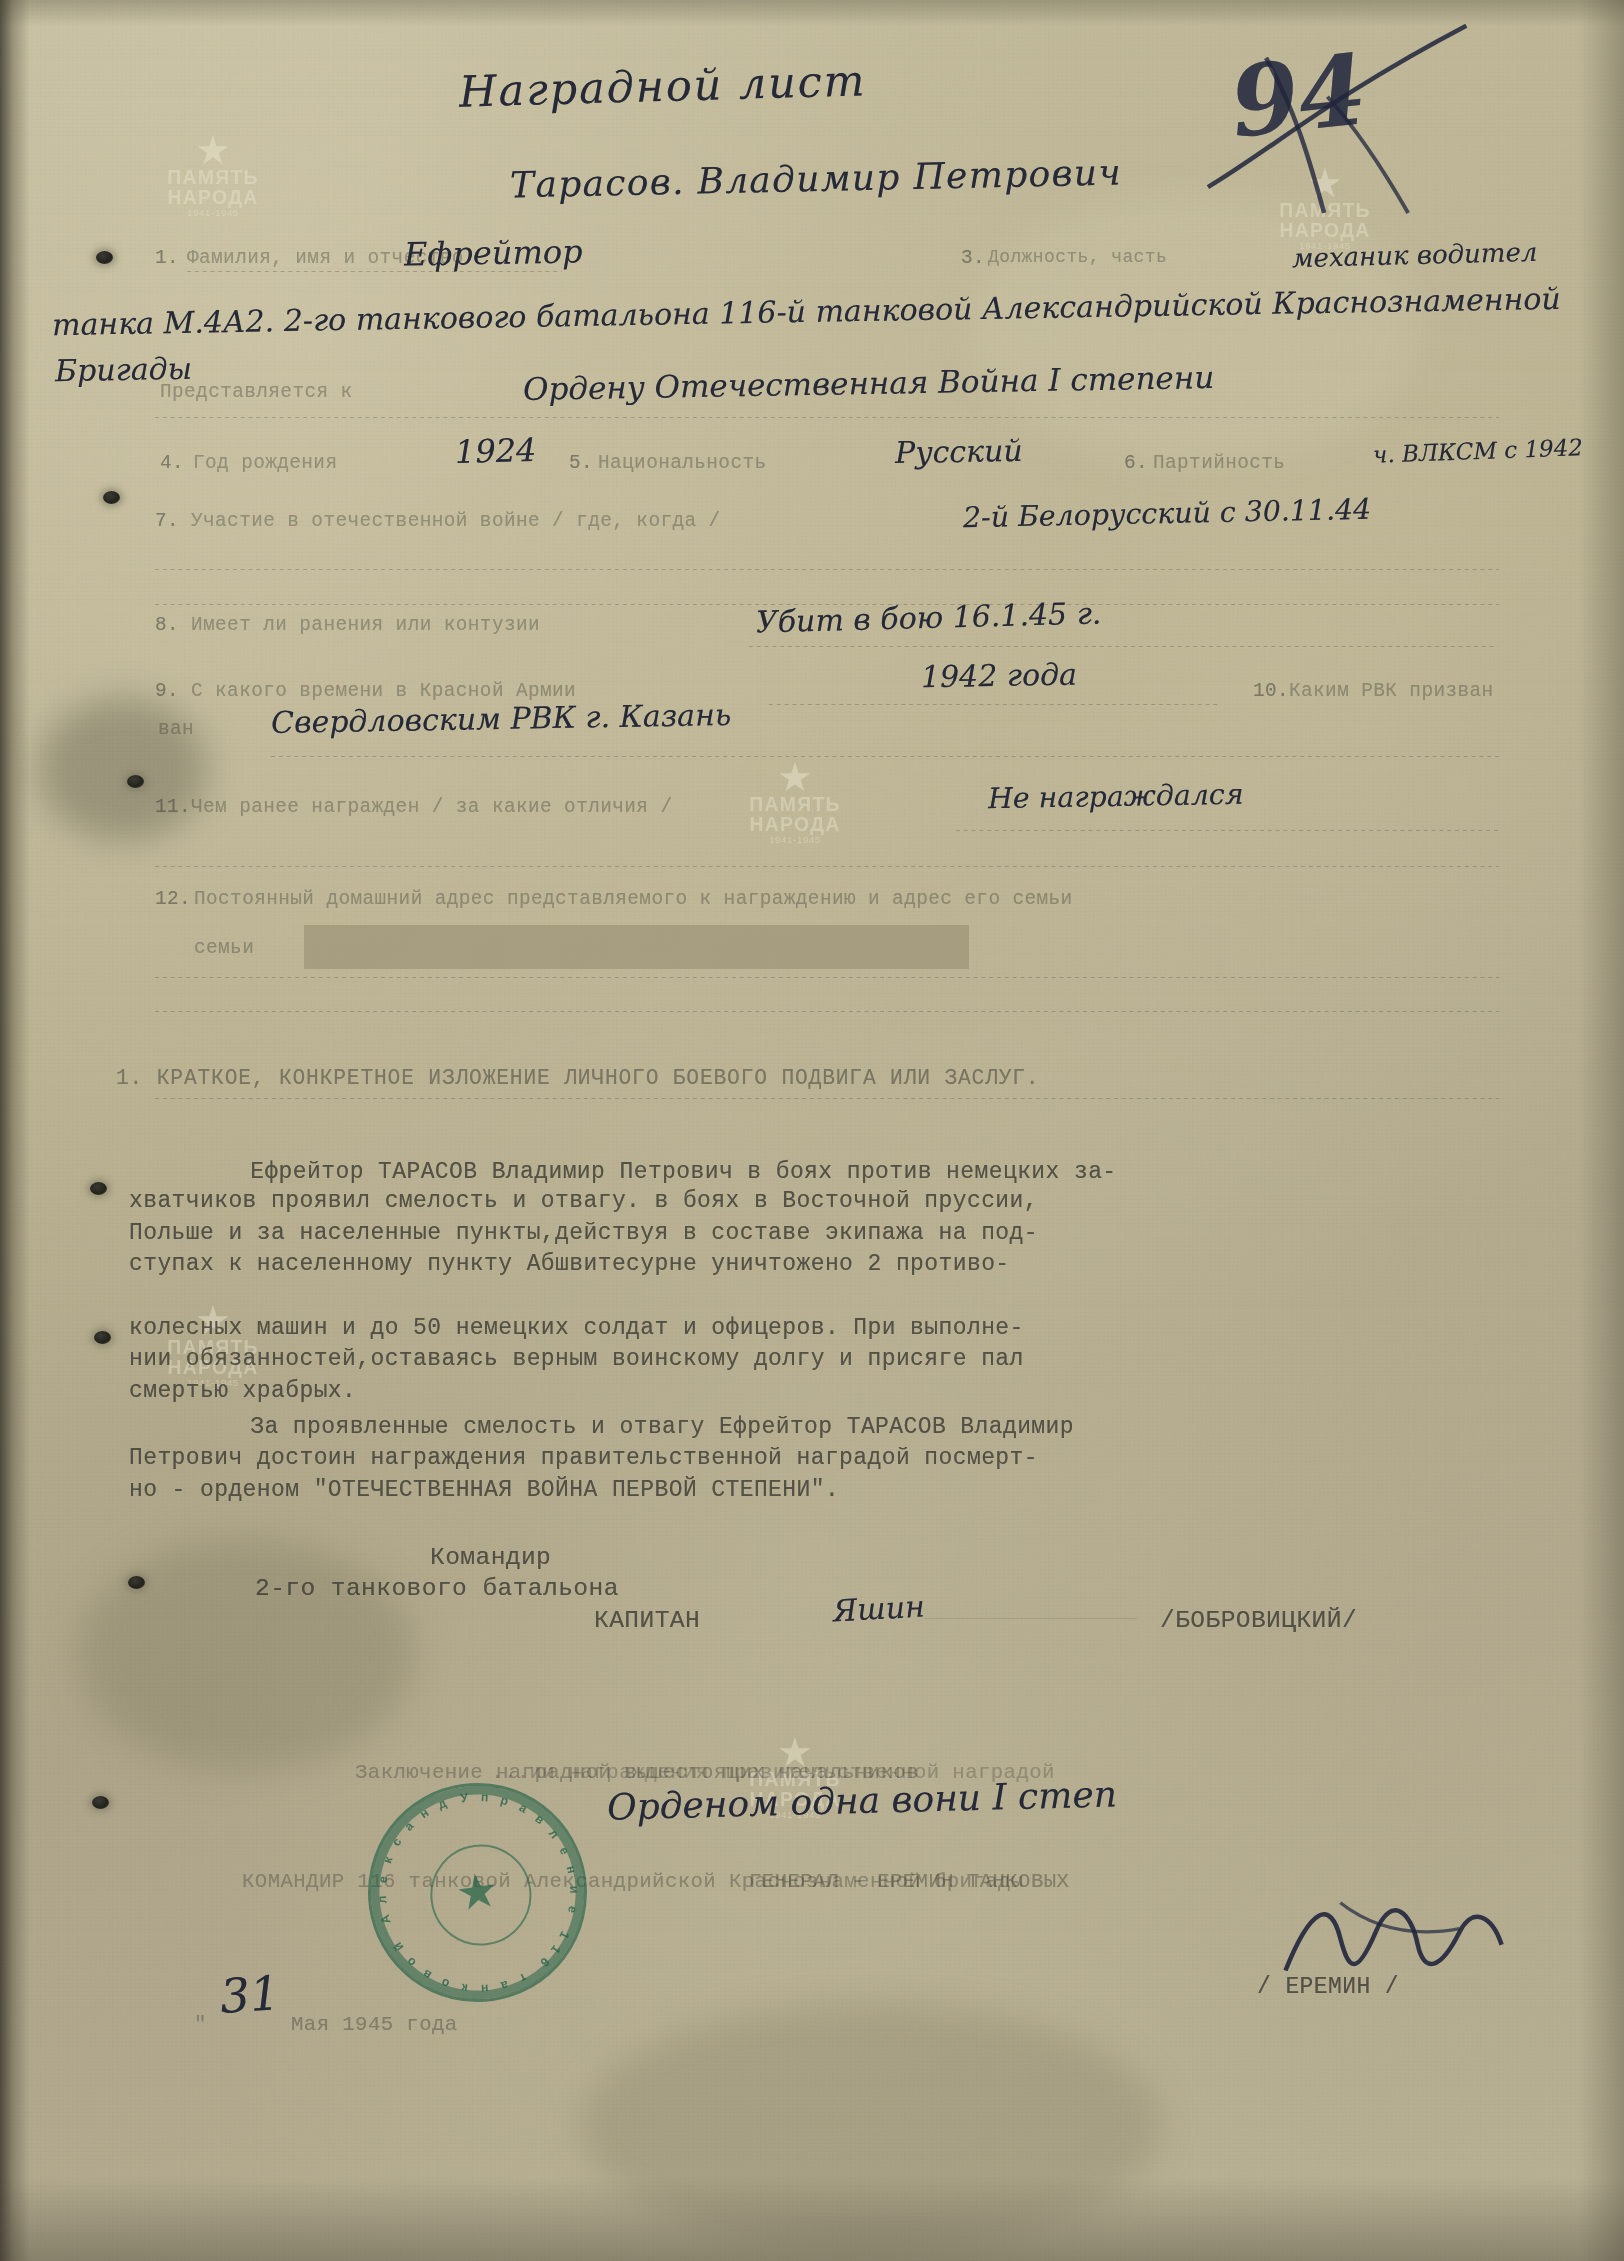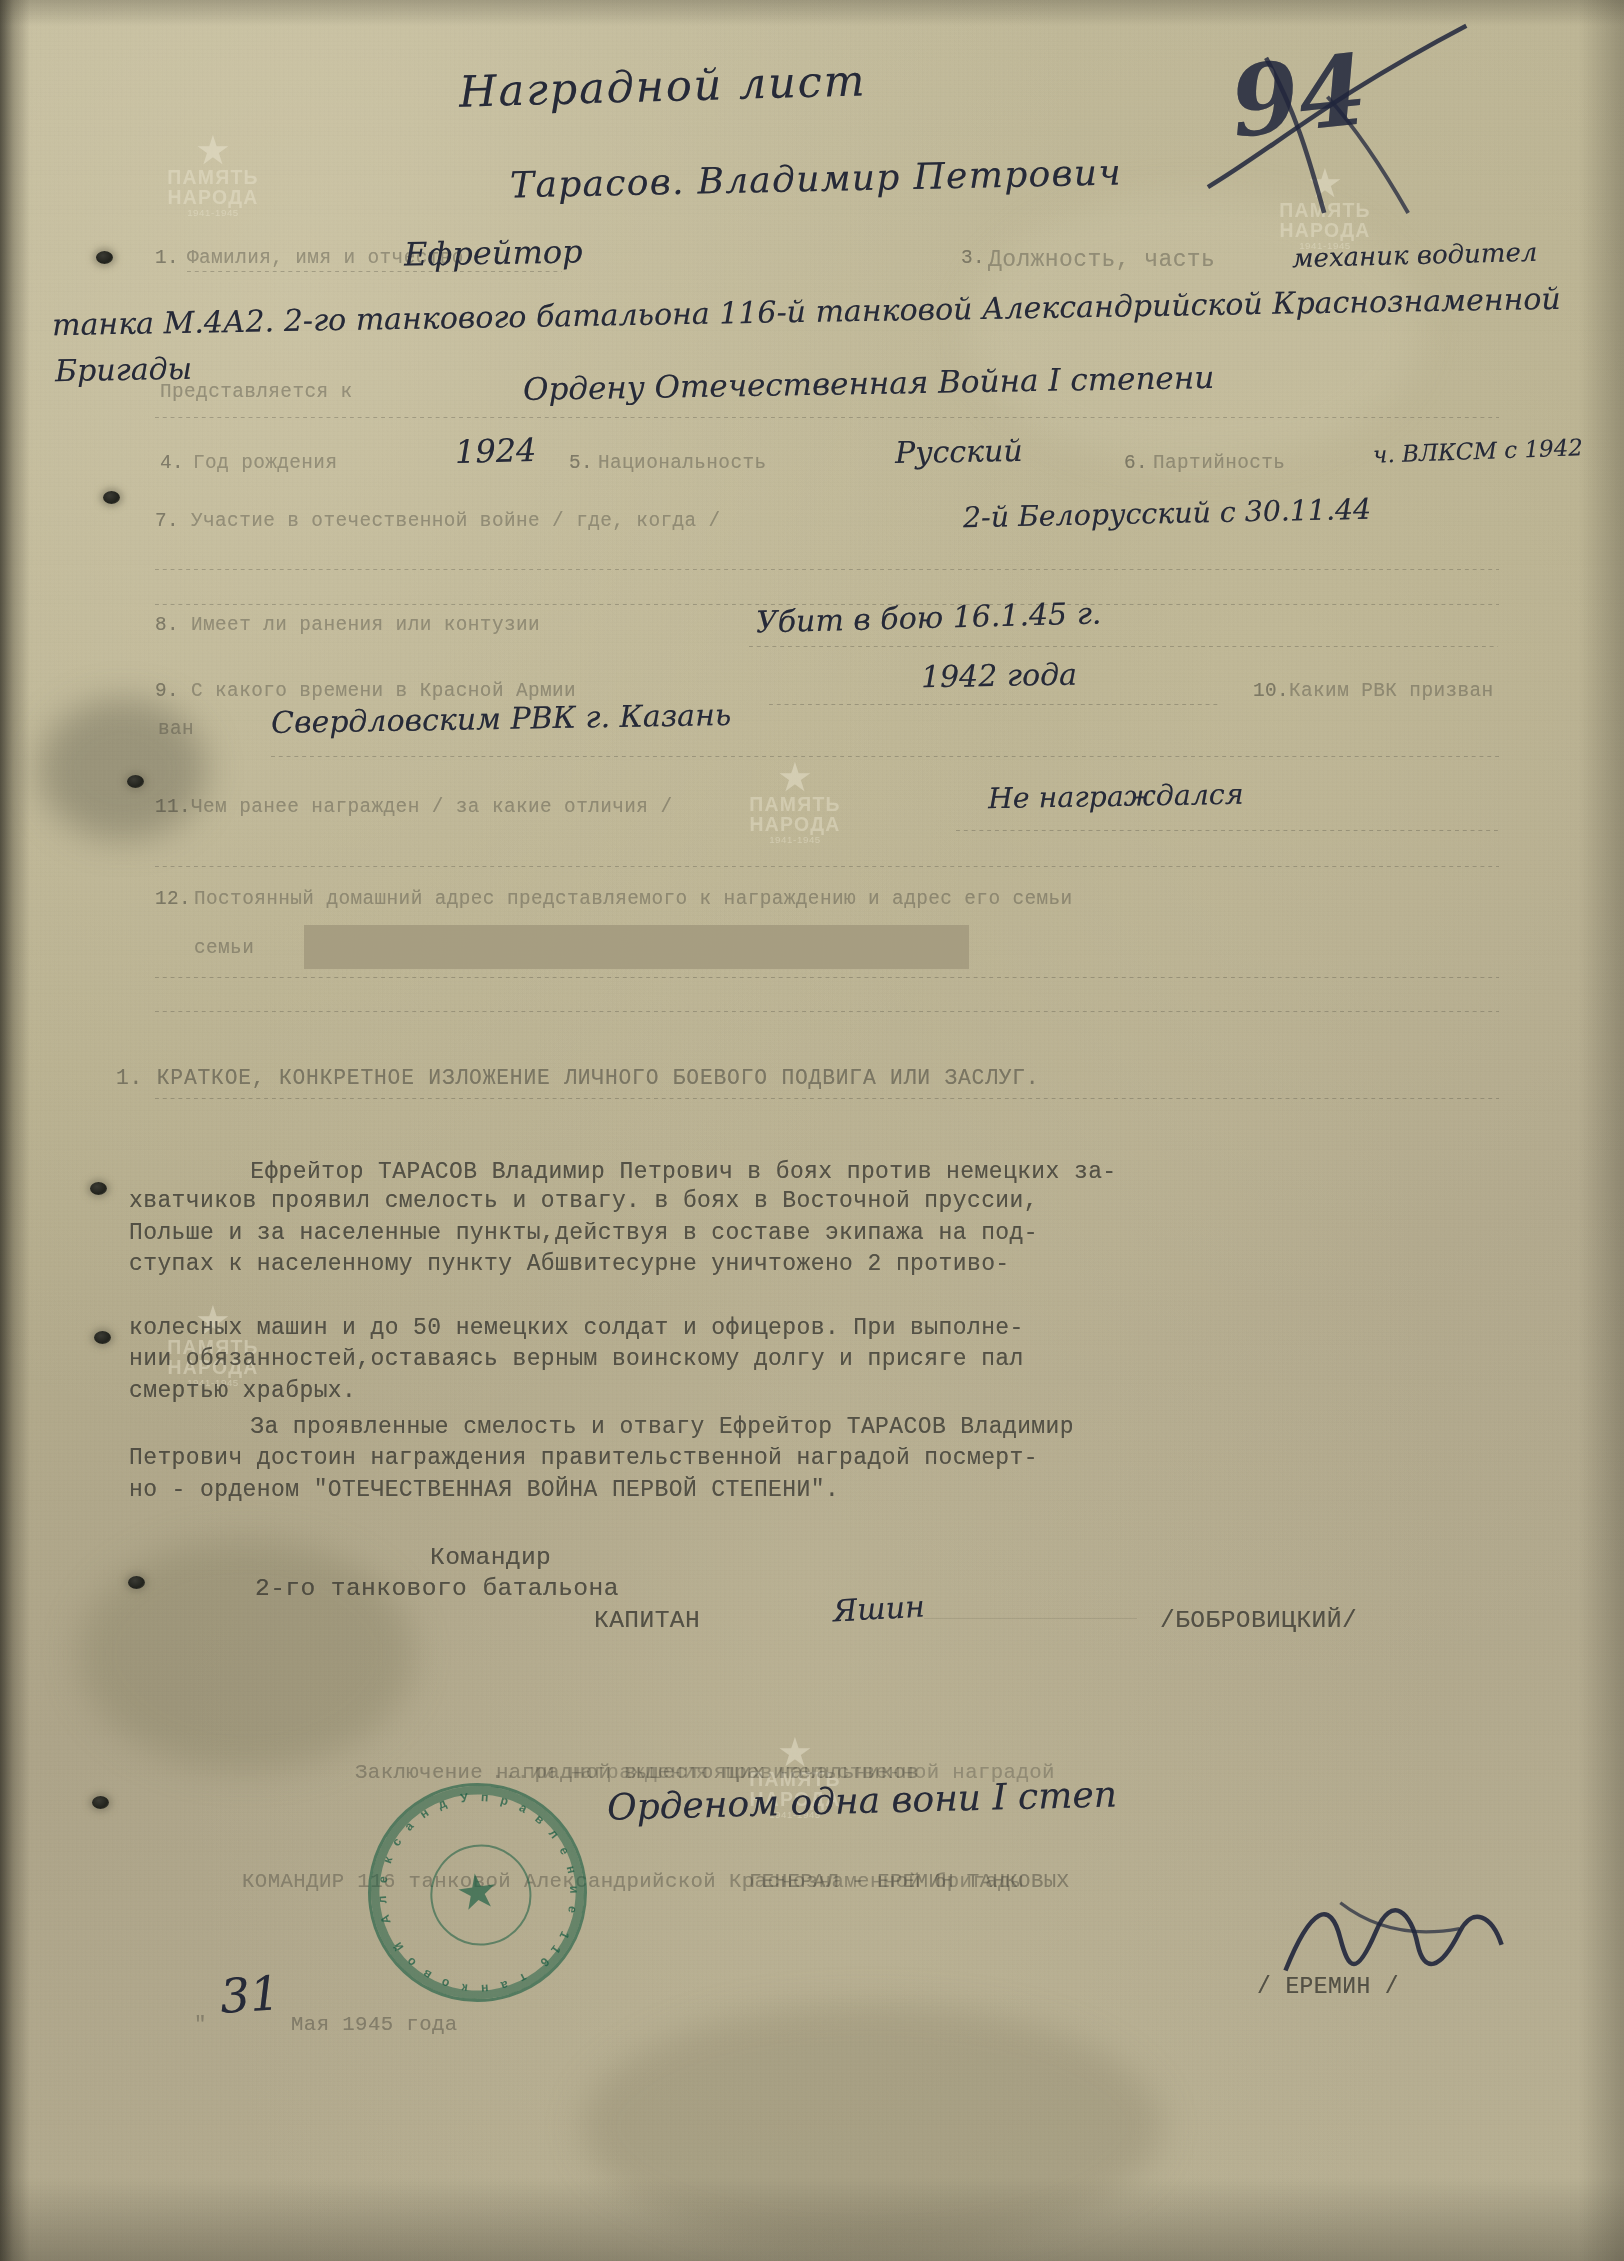--- a/index.html
+++ b/index.html
@@ -259,21 +259,21 @@
     <path d="M205,120 C250,170 290,230 330,300" stroke="#20263c" stroke-width="6" fill="none" opacity="0.75"></path>
   </svg>
 
   <div class="tw faint" style="left:155px; top:247px; font-size:19.4px;">1.</div>
   <div class="tw faintest" style="left:187px; top:247px; font-size:19.4px;">Фамилия, имя и отчество</div>
   <div class="dots" style="left:187px; top:271px; width:375px;"></div>
 
   <div class="hw" style="left:404px; top:234px; font-size:32px; transform:rotate(-1deg);">Ефрейтор</div>
 
   <div class="tw faint" style="left:961px; top:247px; font-size:19.4px;">3.</div>
-  <div class="tw faintest" style="left:988px; top:247px; font-size:23px;">Должность, часть</div>
+  <div class="tw faintest" style="left:988px; top:247px; font-size:18px;">Должность, часть</div>
 
   <div class="hw" style="left:1292px; top:240px; font-size:26px; transform:rotate(-1.5deg);">механик водител</div>
   <div class="hw" style="left:52px; top:294px; font-size:30px; transform:rotate(-1deg);">танка М.4А2. 2-го танкового батальона 116-й танковой Александрийской Краснознаменной</div>
   <div class="hw" style="left:55px; top:352px; font-size:30px; transform:rotate(-1deg);">Бригады</div>
 
   <div class="tw faintest" style="left:160px; top:381px; font-size:19.4px;">Представляется к</div>
   <div class="hw" style="left:523px; top:365px; font-size:31px; transform:rotate(-1deg);">Ордену Отечественная Война I степени</div>
   <div class="dots" style="left:155px; top:417px; width:1344px;"></div>
 
   <div class="tw faint" style="left:160px; top:452px; font-size:19.4px;">4.</div>

